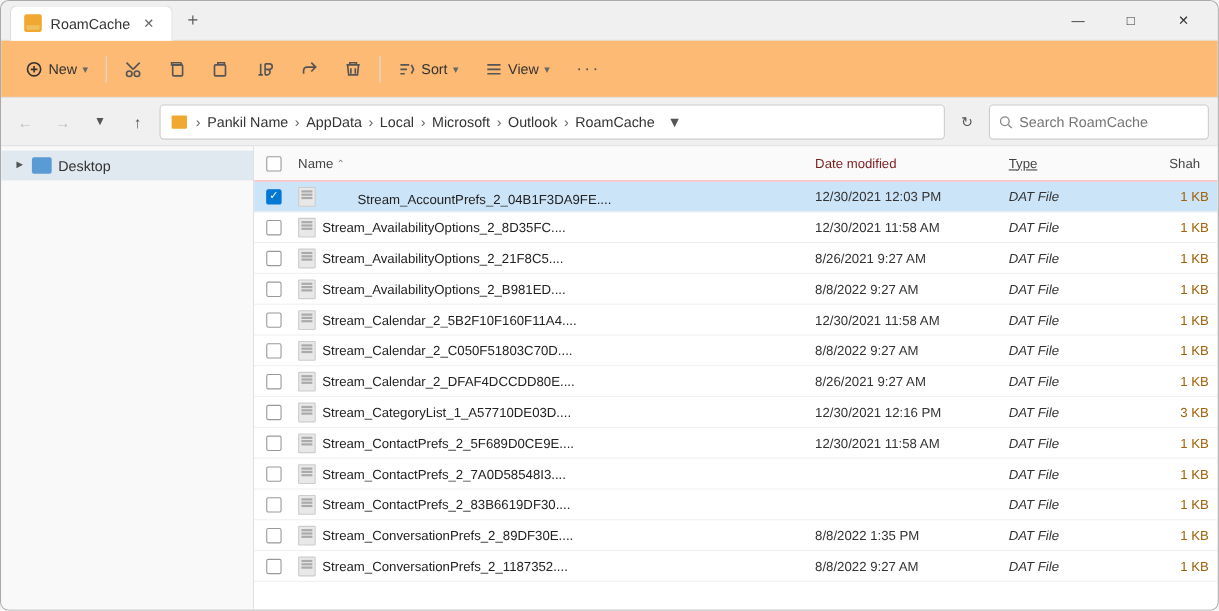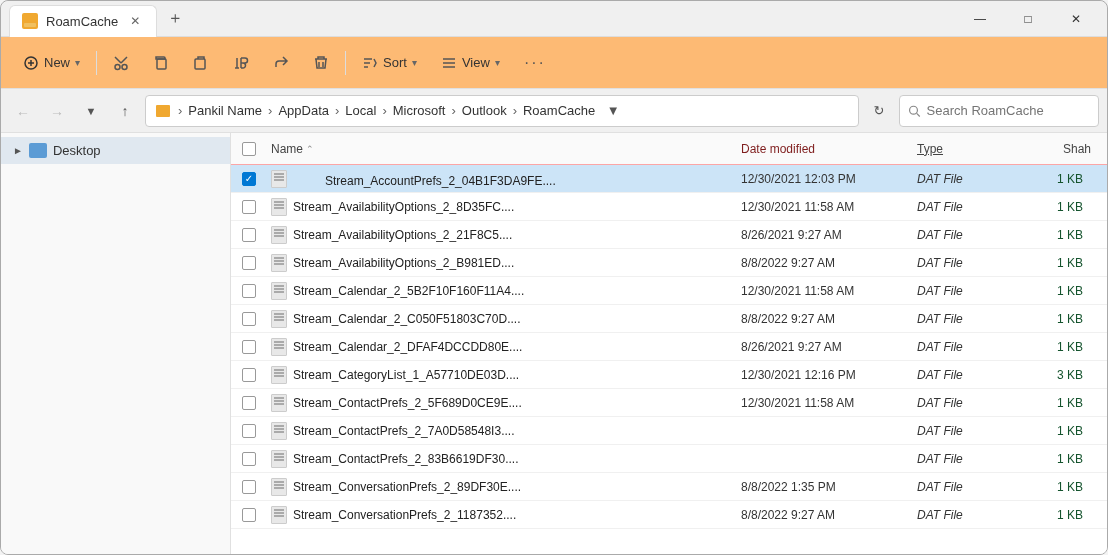--- a/index.html
+++ b/index.html
@@ -323,21 +323,21 @@
       flex: 1;
       font-size: 12px;
       color: #222;
       overflow: hidden;
       text-overflow: ellipsis;
       white-space: nowrap;
       min-width: 0;
     }
     .file-date { width: 180px; font-size: 12px; color: #333; flex-shrink: 0; padding-left: 4px; }
     .file-type { width: 110px; font-size: 12px; color: #333; flex-shrink: 0; font-style: italic; }
-    .file-size { width: 80px; font-size: 12px; color: #14532d; flex-shrink: 0; text-align: right; padding-right: 24px; }
+    .file-size { width: 80px; font-size: 12px; color: #a16207; flex-shrink: 0; text-align: right; padding-right: 8px; }
 
     .sort-arrow { font-size: 9px; color: #888; }
   </style>
 </head>
 <body>
 
 <div class="title-bar">
   <div class="title-bar-left">
     <div class="tab">
       <span class="tab-icon"></span>

